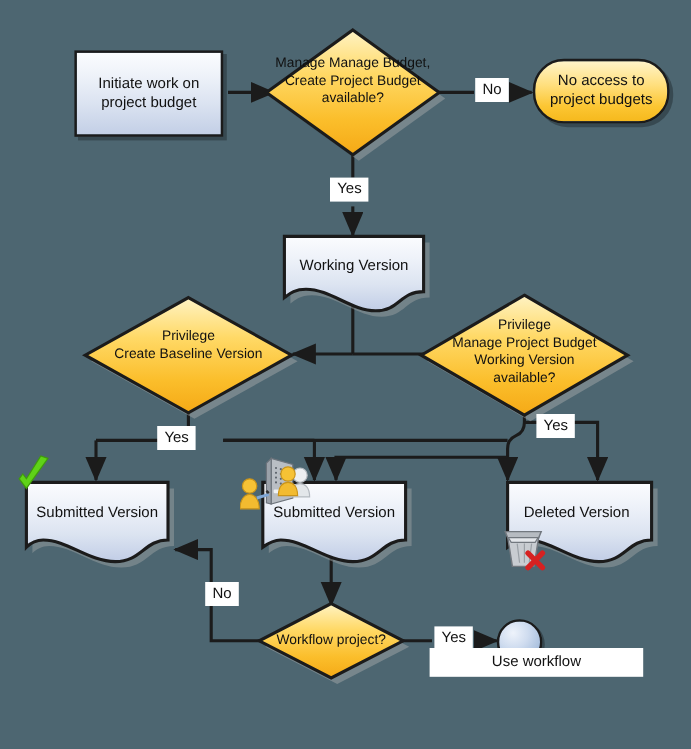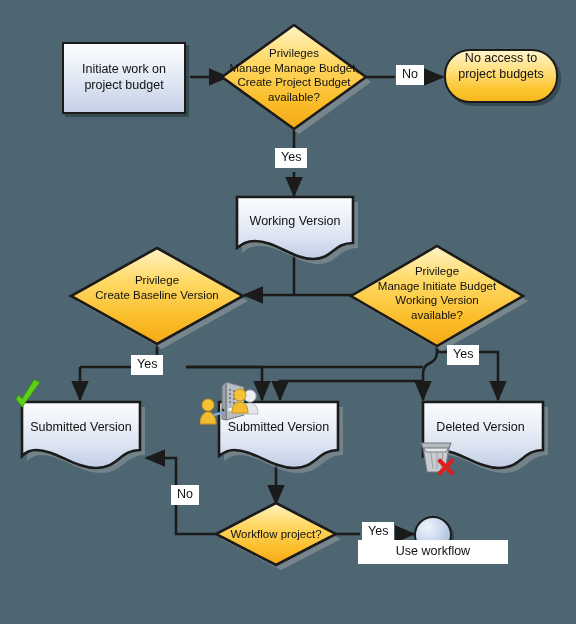--- a/index.html
+++ b/index.html
@@ -36,21 +36,21 @@
     text-align:center;color:#111;font-size:11.5px;line-height:1.28;
     pointer-events:none;
   }
 
   
   .term{
     background:linear-gradient(180deg,#fff4c9 0%,#ffdf7d 40%,#fcc633 75%,#f6b91d 100%);
     border:2px solid #1b1b1b;
     border-radius:26px;
     box-shadow:3px 3px 0 rgba(0,0,0,0.28);
-    display:flex;align-items:flex-start;justify-content:center;
+    display:flex;align-items:center;justify-content:center;
     color:#111;font-size:12.5px;text-align:center;line-height:1.25;
   }
 
   
   .edge-label{
     position:absolute;background:#ffffff;
     color:#111;font-size:12.5px;line-height:1;
     padding:3px 6px 4px;
     text-align:center;white-space:nowrap;
   }
@@ -171,38 +171,37 @@
   <div class="node proc" style="left:62px;top:42px;width:124px;height:72px;">
     <span>Initiate work on project budget</span>
   </div>
 
   <div class="node term" style="left:444px;top:49px;width:114px;height:54px;">
     <span>No access to project budgets</span>
   </div>
 
   <div class="diamond" style="left:222px;top:25px;width:144px;height:104px;">
     <div class="dtext" style="top:21px;">
-      <div>Privileges</div>
       <div>Manage Manage Budget,</div>
       <div>Create Project Budget</div>
       <div>available?</div>
     </div>
   </div>
 
   <div class="diamond" style="left:71px;top:248px;width:172px;height:96px;">
     <div class="dtext" style="top:25px;">
       <div>Privilege</div>
       <div>Create Baseline Version</div>
     </div>
   </div>
 
   <div class="diamond" style="left:351px;top:246px;width:172px;height:100px;">
     <div class="dtext" style="top:18px;">
       <div>Privilege</div>
-      <div>Manage Initiate Budget</div>
+      <div>Manage Project Budget</div>
       <div>Working Version</div>
       <div>available?</div>
     </div>
   </div>
 
   <div class="diamond" style="left:216px;top:503px;width:120px;height:62px;">
     <div class="dtext" style="top:24px;">
       <div>Workflow project?</div>
     </div>
   </div>
@@ -221,21 +220,21 @@
   </div>
 
   <div class="edge-label" style="left:396px;top:65px;">No</div>
   <div class="edge-label" style="left:275px;top:148px;">Yes</div>
   <div class="edge-label" style="left:131px;top:355px;">Yes</div>
   <div class="edge-label" style="left:447px;top:345px;">Yes</div>
   <div class="edge-label" style="left:171px;top:485px;">No</div>
   <div class="edge-label" style="left:362px;top:522px;">Yes</div>
 
   <div class="circ" style="left:414px;top:516px;width:34px;height:34px;"></div>
-  <div class="edge-label" style="left:358px;top:540px;width:134px;padding:5px 8px 6px;">Use workflow</div>
+  <div class="edge-label" style="left:358px;top:540px;width:134px;padding:5px 22px 6px;">Use workflow</div>
 
   <svg class="icon" style="left:10px;top:377px;" width="36" height="36" viewBox="0 0 36 36">
     <path d="M6,22 L12,30 L30,5 L24,3 L12,22 L9,18 Z" fill="#5fd218" stroke="#3f9c0c" stroke-width="1"></path>
   </svg>
 
   <svg class="icon" style="left:200px;top:379px;" width="64" height="52" viewBox="0 0 64 52">
 
     <g>
       <polygon points="26,3 44,8 44,36 26,41" fill="#b9bec4" stroke="#6d747c" stroke-width="1"></polygon>
       <polygon points="26,3 22,7 22,40 26,41" fill="#9aa1a9" stroke="#6d747c" stroke-width="1"></polygon>

